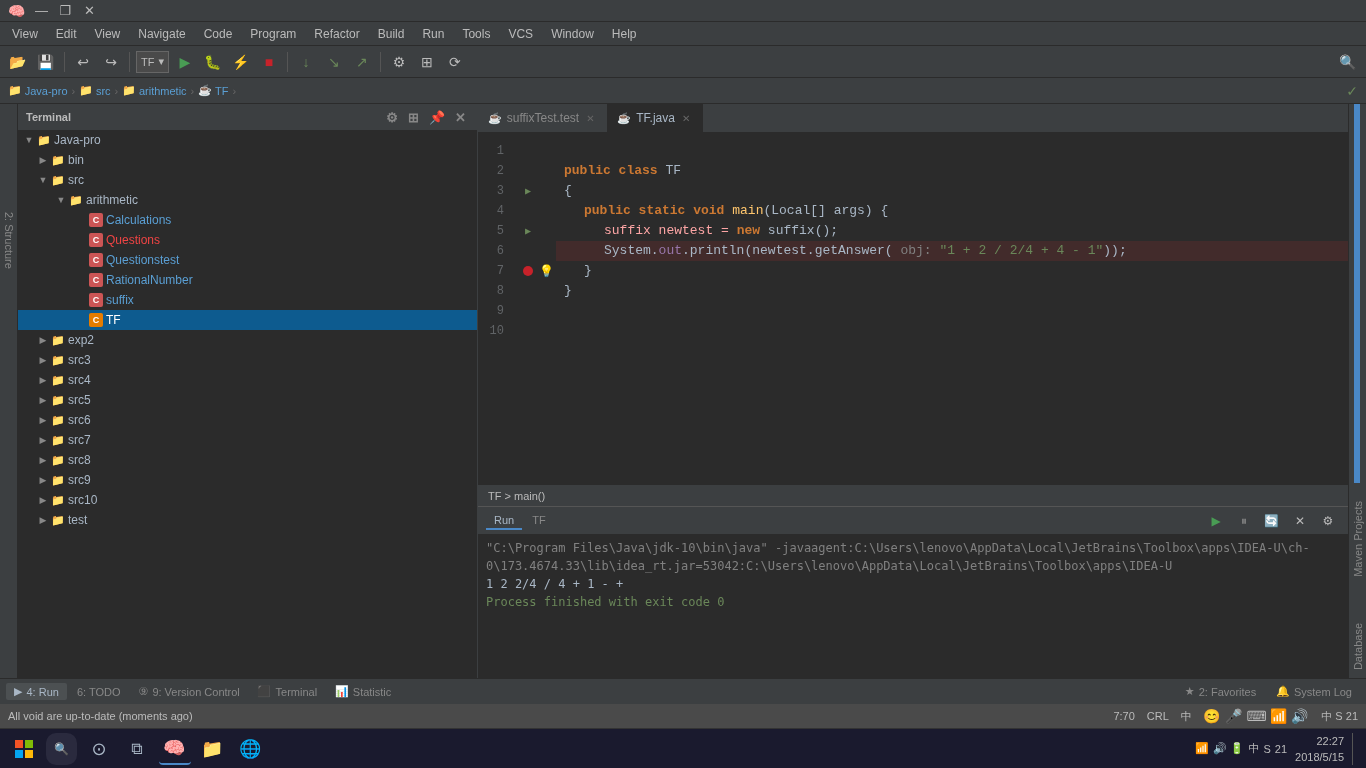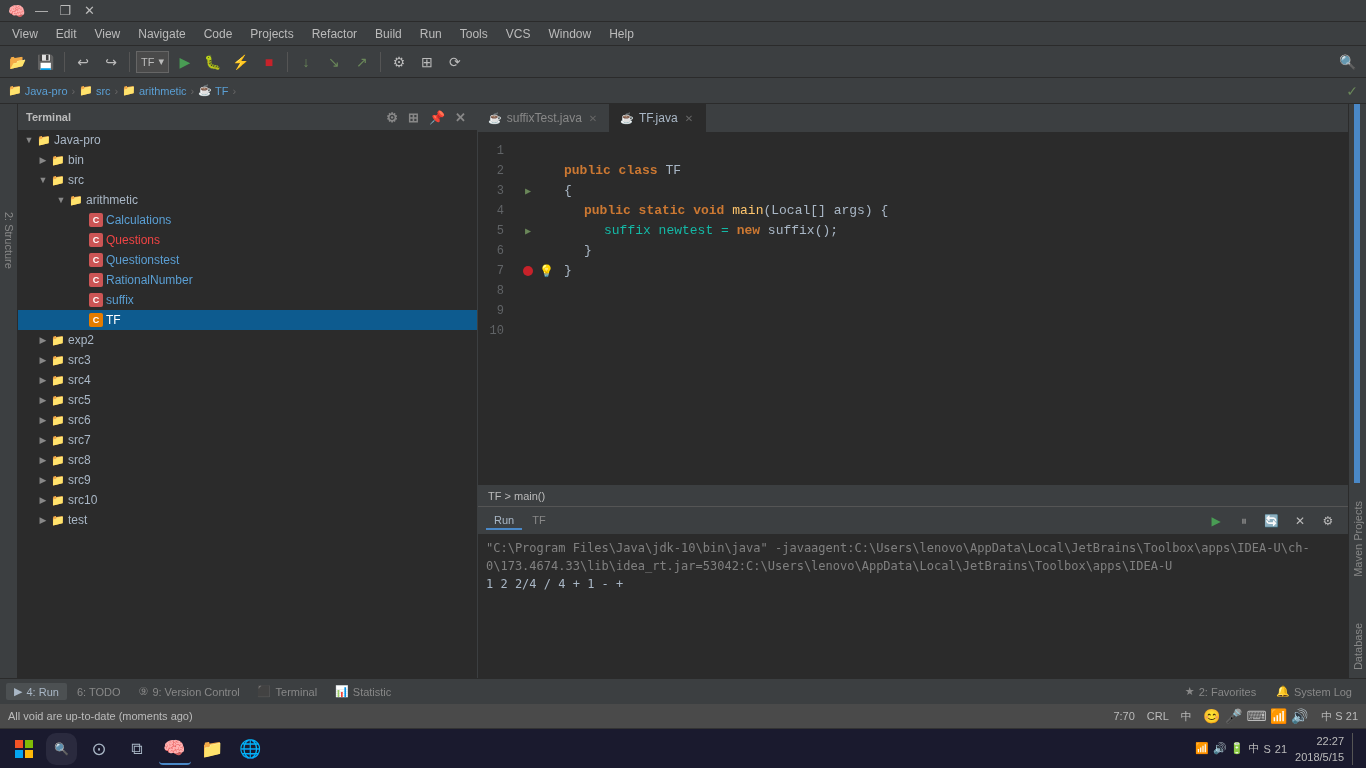--- a/index.html
+++ b/index.html
@@ -133,21 +133,21 @@
       <span class="ctrl-btn">✕</span>
     </div>
   </div>
 
   <div id="menu-bar">
     <span class="menu-item">View</span>
     <span class="menu-item">Edit</span>
     <span class="menu-item">View</span>
     <span class="menu-item">Navigate</span>
     <span class="menu-item">Code</span>
-    <span class="menu-item">Projects</span>
+    <span class="menu-item">Program</span>
     <span class="menu-item">Refactor</span>
     <span class="menu-item">Build</span>
     <span class="menu-item">Run</span>
     <span class="menu-item">Tools</span>
     <span class="menu-item">VCS</span>
     <span class="menu-item">Window</span>
     <span class="menu-item">Help</span>
   </div>
 
   <div id="toolbar">
@@ -348,21 +348,21 @@
 
     <div id="main-vertical">
 
       <div id="editor-run">
 
         <div id="editor-area" style="flex:1; min-height:0;">
 
           <div id="tabs">
             <div class="tab">
               <span class="tab-icon">☕</span>
-              <span>suffixTest.java</span>
+              <span>suffixTest.test</span>
               <span class="tab-close">✕</span>
             </div>
             <div class="tab active">
               <span class="tab-icon">☕</span>
               <span>TF.java</span>
               <span class="tab-close">✕</span>
             </div>
           </div>
 
           <div id="code-editor">
@@ -425,23 +425,26 @@
 
               <div class="code-line">
                 <span>{</span>
               </div>
 
               <div class="code-line">
                 <span style="padding-left:20px;"></span><span class="kw">public static void </span><span class="fn">main</span><span>(Local[] args) {</span>
               </div>
 
               <div class="code-line">
-                <span style="padding-left:40px;"></span><span style="color:#14b8a6;">suffix newtest = </span><span class="kw">new </span><span>suffix();</span>
-              </div>
-
+                <span style="padding-left:40px;"></span><span style="color:#fca5a5;">suffix newtest = </span><span class="kw">new </span><span>suffix();</span>
+              </div>
+
+              <div class="code-line error-line" style="background: rgba(200,50,50,0.15);">
+                <span style="padding-left:40px;"></span><span>System.</span><span style="color:#9876aa;">out</span><span>.println(newtest.getAnswer( </span><span style="color:#808080;">obj: </span><span class="str">"1 + 2 / 2/4 + 4 - 1"</span><span>));</span>
+              </div>
 
               <div class="code-line">
                 <span style="padding-left:20px;">}</span>
               </div>
 
               <div class="code-line">
                 <span>}</span>
               </div>
 
               <div class="code-line">&nbsp;</div>
@@ -463,20 +466,21 @@
               <span class="toolbar-btn run-green" style="font-size:12px;">▶</span>
               <span class="toolbar-btn" style="font-size:12px; color:#888;">⏸</span>
               <span class="toolbar-btn" style="font-size:12px;">🔄</span>
               <span class="toolbar-btn" style="font-size:12px;">✕</span>
               <span class="toolbar-btn" style="font-size:12px;">⚙</span>
             </div>
           </div>
           <div id="run-content">
             <div class="run-cmd">"C:\Program Files\Java\jdk-10\bin\java" -javaagent:C:\Users\lenovo\AppData\Local\JetBrains\Toolbox\apps\IDEA-U\ch-0\173.4674.33\lib\idea_rt.jar=53042:C:\Users\lenovo\AppData\Local\JetBrains\Toolbox\apps\IDEA-U</div>
             <div>1 2 2/4 / 4 + 1 - +</div>
+            <div style="color:#6a8759;">Process finished with exit code 0</div>
           </div>
         </div>
       </div>
     </div>
 
     <div id="right-panels">
       <div style="width:6px; background:#4a88c7; height:100%; margin-right: 2px;"></div>
       <div style="display:flex; flex-direction:column; align-items:center; padding-top: 10px; gap: 30px; width: 12px;">
         <div class="right-panel-label">Maven Projects</div>
         <div class="right-panel-label">Database</div>

